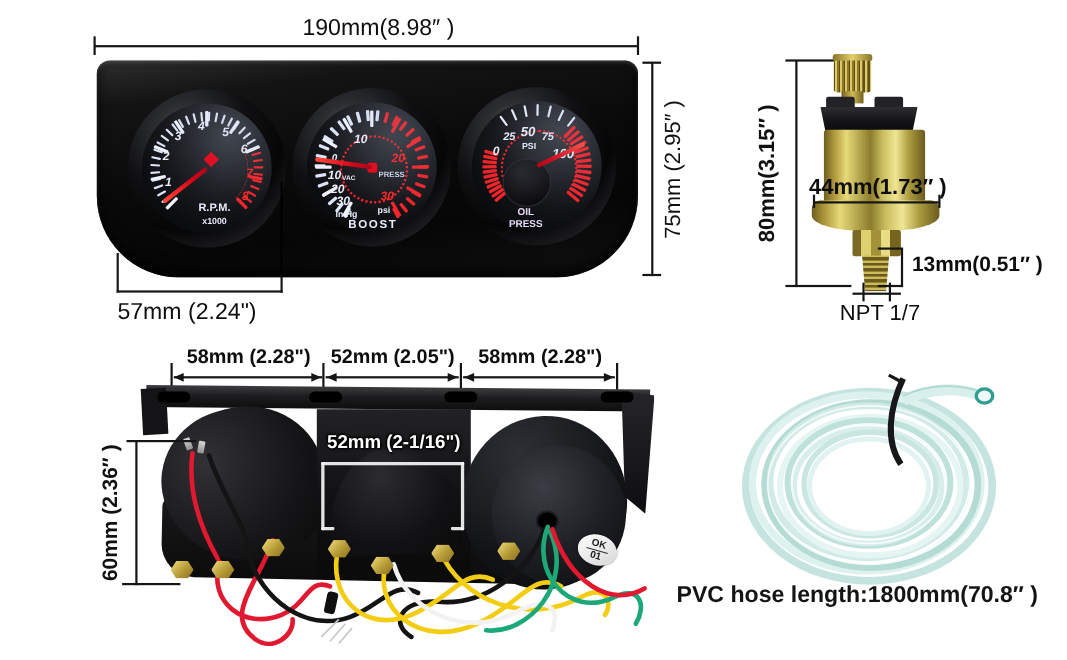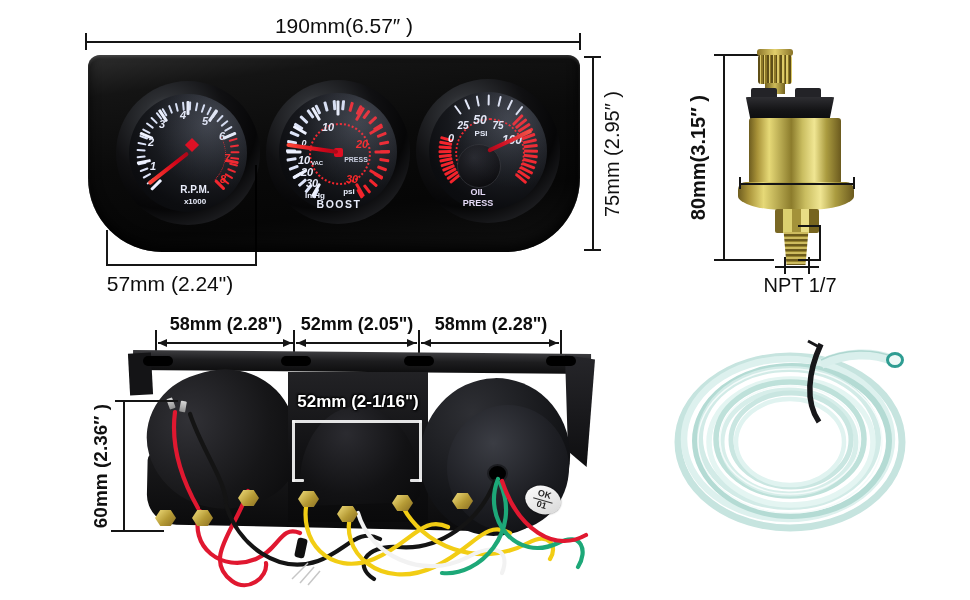--- a/index.html
+++ b/index.html
@@ -65,21 +65,21 @@
   
   .caption{position:absolute;left:615px;top:529px;width:320px;text-align:center;
            font-size:21px;font-weight:600;color:#141414;white-space:nowrap;}
 </style>
 </head>
 <body>
 
 <div class="canvas">
 
   <div class="sec">
-    <div class="dlab f21" style="left:244px;top:14px;width:200px;">190mm(6.57″ )</div>
+    <div class="dlab f21" style="left:244px;top:14px;width:200px;">190mm(8.98″ )</div>
     <div class="dl" style="left:86px;top:41px;width:494px;height:2px;"></div>
     <div class="dl" style="left:85px;top:33px;width:2px;height:17px;"></div>
     <div class="dl" style="left:579px;top:33px;width:2px;height:17px;"></div>
 
     <div class="panel"></div>
 
     <div class="gauge" style="left:116px;top:81px;">
       <div class="face">
         <div class="tkr">
             <div style="position: absolute; left: 50%; top: 50%; width: 2.4px; height: 9px; background: rgb(221, 228, 248); border-radius: 1px; transform: translate(-50%, -50%) rotate(-135deg) translateY(-47px);"></div>
@@ -285,27 +285,29 @@
     <div class="knurl" style="position:absolute;left:758px;top:55px;width:34px;height:29px;"></div>
     <div style="position:absolute;left:765px;top:83px;width:20px;height:11px;background:linear-gradient(90deg,#74621f,#cdbb58,#74621f);"></div>
     <div style="position:absolute;left:751px;top:88px;width:26px;height:11px;background:#232327;border-radius:2px;"></div>
     <div style="position:absolute;left:795px;top:88px;width:26px;height:11px;background:#232327;border-radius:2px;"></div>
     <div style="position:absolute;left:743px;top:97px;width:94px;height:23px;border-radius:5px;background:linear-gradient(180deg,#2e2e32,#151517 55%,#0c0c0e);clip-path:polygon(3% 0,97% 0,92% 100%,8% 100%);"></div>
     <div class="brass-h" style="position:absolute;left:749px;top:118px;width:92px;height:66px;border-radius:3px;"></div>
     <div class="brass-h" style="position:absolute;left:738px;top:182px;width:116px;height:28px;border-radius:8px 8px 42% 42%/8px 8px 14px 14px;"></div>
     <div style="position:absolute;left:775px;top:209px;width:44px;height:24px;background:linear-gradient(90deg,#7a6824 0 18%,#dcd06f 18% 38%,#a3923a 38% 58%,#e8dd85 58% 78%,#77651f 78% 100%);border-radius:2px;"></div>
     <div class="threads" style="position:absolute;left:782px;top:232px;width:28px;height:33px;"></div>
 
+    <div class="dlab f20b" style="left:722px;top:159px;width:152px;">44mm(1.73″ )</div>
     <div class="dl" style="left:740px;top:183px;width:114px;height:2px;"></div>
     <div class="dl" style="left:739px;top:177px;width:2px;height:12px;"></div>
     <div class="dl" style="left:853px;top:177px;width:2px;height:12px;"></div>
 
     <div class="dl" style="left:819px;top:226px;width:2px;height:35px;"></div>
     <div class="dl" style="left:798px;top:225px;width:23px;height:2px;"></div>
     <div class="dl" style="left:798px;top:259px;width:23px;height:2px;"></div>
+    <div class="dlab f19b" style="left:829px;top:231px;width:140px;text-align:left;">13mm(0.51″ )</div>
 
     <div class="dl" style="left:784px;top:257px;width:2px;height:17px;"></div>
     <div class="dl" style="left:808px;top:257px;width:2px;height:17px;"></div>
     <div class="dl" style="left:775px;top:266px;width:44px;height:2px;"></div>
     <div class="dlab f20" style="left:744px;top:274px;width:112px;">NPT 1/7</div>
   </div>
 
   <div class="sec">
     <div class="dlab f18b" style="left:154px;top:315px;width:144px;">58mm (2.28")</div>
     <div class="dlab f18b" style="left:285px;top:315px;width:144px;">52mm (2.05")</div>
@@ -407,15 +409,16 @@
         <ellipse cx="145" cy="112" rx="54" ry="43" stroke="#e0f3f0" stroke-width="4.5"></ellipse>
         <ellipse cx="145" cy="110" rx="70" ry="54" stroke="#f4fbfa" stroke-width="1.5"></ellipse>
         <ellipse cx="145" cy="111" rx="92" ry="72" stroke="#f4fbfa" stroke-width="1.5"></ellipse>
         <path d="M176,34 C200,22 228,22 247,30" stroke="#d9efec" stroke-width="10"></path>
         <path d="M176,30 C200,18 230,19 248,27" stroke="#aed7d0" stroke-width="1.5"></path>
         <ellipse cx="250" cy="30" rx="7.5" ry="6.5" fill="#eef9f7" stroke="#2f9d92" stroke-width="3"></ellipse>
         <path d="M176,14 C163,42 160,72 174,92" stroke="#17171a" stroke-width="5.5"></path>
         <path d="M176,18 l-13,-7" stroke="#17171a" stroke-width="3"></path>
       </g>
     </svg>
+    <div class="caption">PVC hose length:1800mm(70.8″ )</div>
   </div>
 
 </div>
 
 </body></html>

